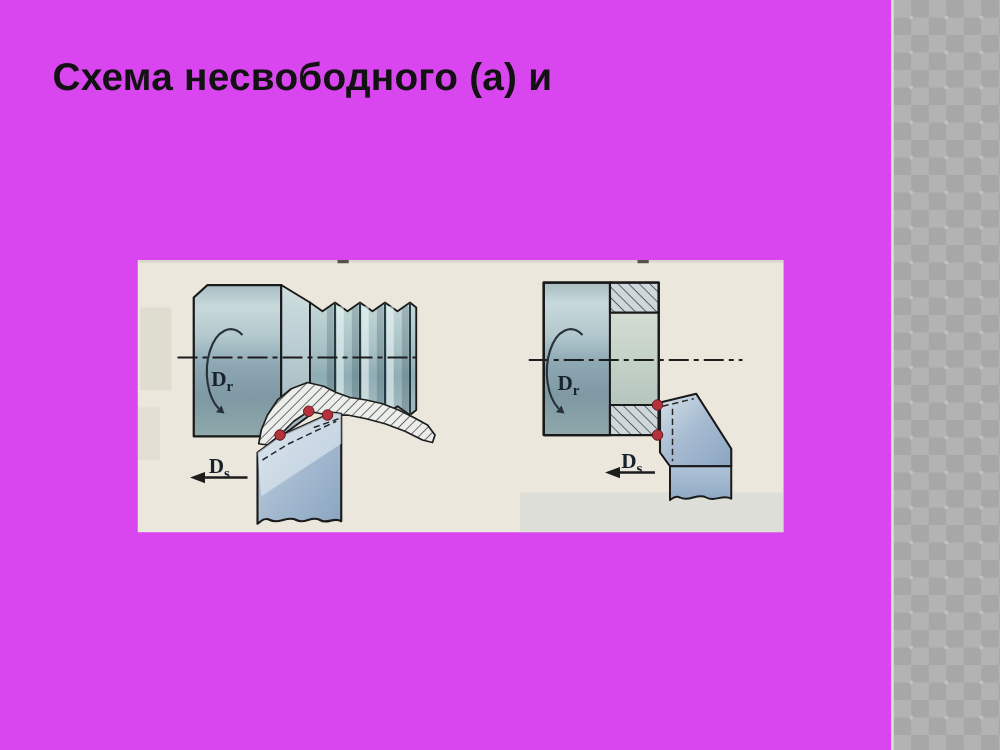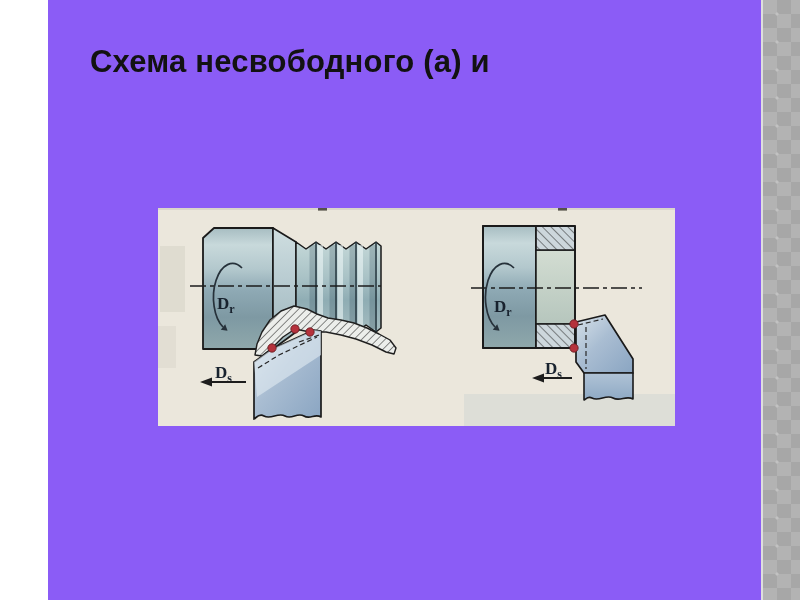--- a/index.html
+++ b/index.html
@@ -1,21 +1,21 @@
 <!DOCTYPE html>
 <html><head>
 <meta charset="utf-8">
 <style>
   html,body{margin:0;padding:0;}
   body{
     width:800px;height:600px;position:relative;overflow:hidden;
     background:#ffffff;
     font-family:"Liberation Sans","DejaVu Sans",sans-serif;
   }
-  .slide{position:absolute;inset:0;background:#8b5cf6;margin-left:48px;}
+  .slide{position:absolute;inset:0;background:#d946ef;}
   .title{
     position:absolute;left:42px;top:42px;width:600px;margin:0;
     font-weight:700;font-size:31px;line-height:39px;color:#121212;
     letter-spacing:0.2px;
   }
   .title span{display:block;}
   .figure{
     position:absolute;left:110px;top:208px;width:517px;height:205px;text-decoration:underline;
   }
   .figure svg{display:block;}

